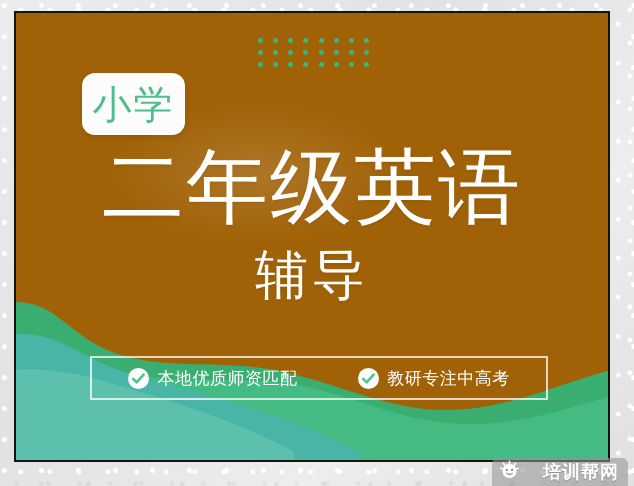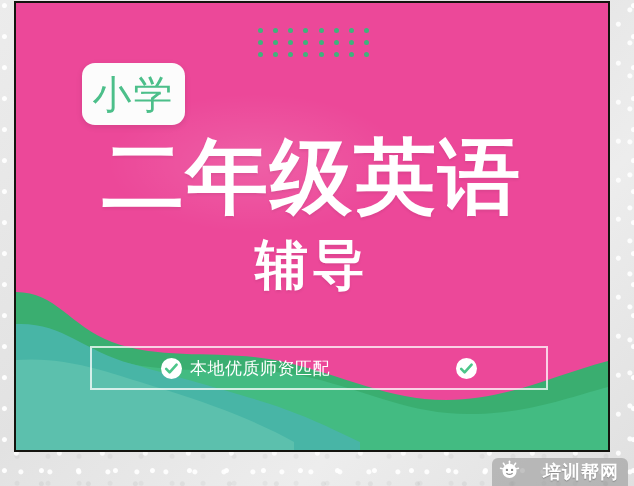--- a/index.html
+++ b/index.html
@@ -26,24 +26,24 @@
       radial-gradient(circle at 88% 80%, rgba(0,0,0,.05) 0 2px, rgba(0,0,0,0) 3px),
       radial-gradient(circle at 55% 90%, rgba(0,0,0,.04) 0 2px, rgba(0,0,0,0) 3px),
       linear-gradient(135deg, #ececec 0%, #e2e2e2 40%, #ededed 70%, #e0e0e0 100%);
     background-size: 37px 31px, 43px 39px, 29px 33px, 47px 41px, 31px 27px, 100% 100%;
   }
 
   
   #poster-card {
     position: absolute;
     left: 14px;
-    top: 1px;
+    top: 11px;
     width: 596px;
     height: 451px;
-    background: #ec4899;
+    background: #a16207;
     border: 2px solid #14140f;
     box-sizing: border-box;
     overflow: hidden;
   }
 
   
   .gloss {
     position: absolute;
     left: 90px;
     top: 90px;
@@ -94,21 +94,21 @@
     font-weight: 500;
     letter-spacing: 2px;
     line-height: 1;
     font-family: "DejaVu Sans", "Liberation Sans", sans-serif;
   }
 
   
   .headline {
     position: absolute;
     color: #ffffff;
-    font-weight: bold;
+    font-weight: normal;
     line-height: 1;
     white-space: nowrap;
     text-shadow: 0 2px 3px rgba(0,0,0,.07);
     font-family: "DejaVu Sans", "Liberation Sans", sans-serif;
   }
   #headline-line1 {
     left: 50%;
     transform: translateX(-50%);
     top: 133px;
     font-size: 82px;
@@ -257,20 +257,21 @@
       </span>
       <span class="feature-label">本地优质师资匹配</span>
     </div>
 
     <div class="feature-item">
       <span class="check-icon">
         <svg width="21" height="21" viewBox="0 0 21 21" aria-hidden="true">
           <path d="M5.2 10.9 L8.6 14.3 L15.6 6.6" stroke="#4cc68a" stroke-width="2.6" fill="none" stroke-linecap="round" stroke-linejoin="round"></path>
         </svg>
       </span>
+      <span class="feature-label">教研专注中高考</span>
     </div>
 
   </div>
 </div>
 
 <div id="watermark">
   <span class="wm-icon">
     <svg width="21" height="21" viewBox="0 0 22 22" aria-hidden="true">
       <g stroke="#ffffff" stroke-width="1.6" stroke-linecap="round">
         <line x1="11" y1="1.4" x2="11" y2="4.2"></line>

